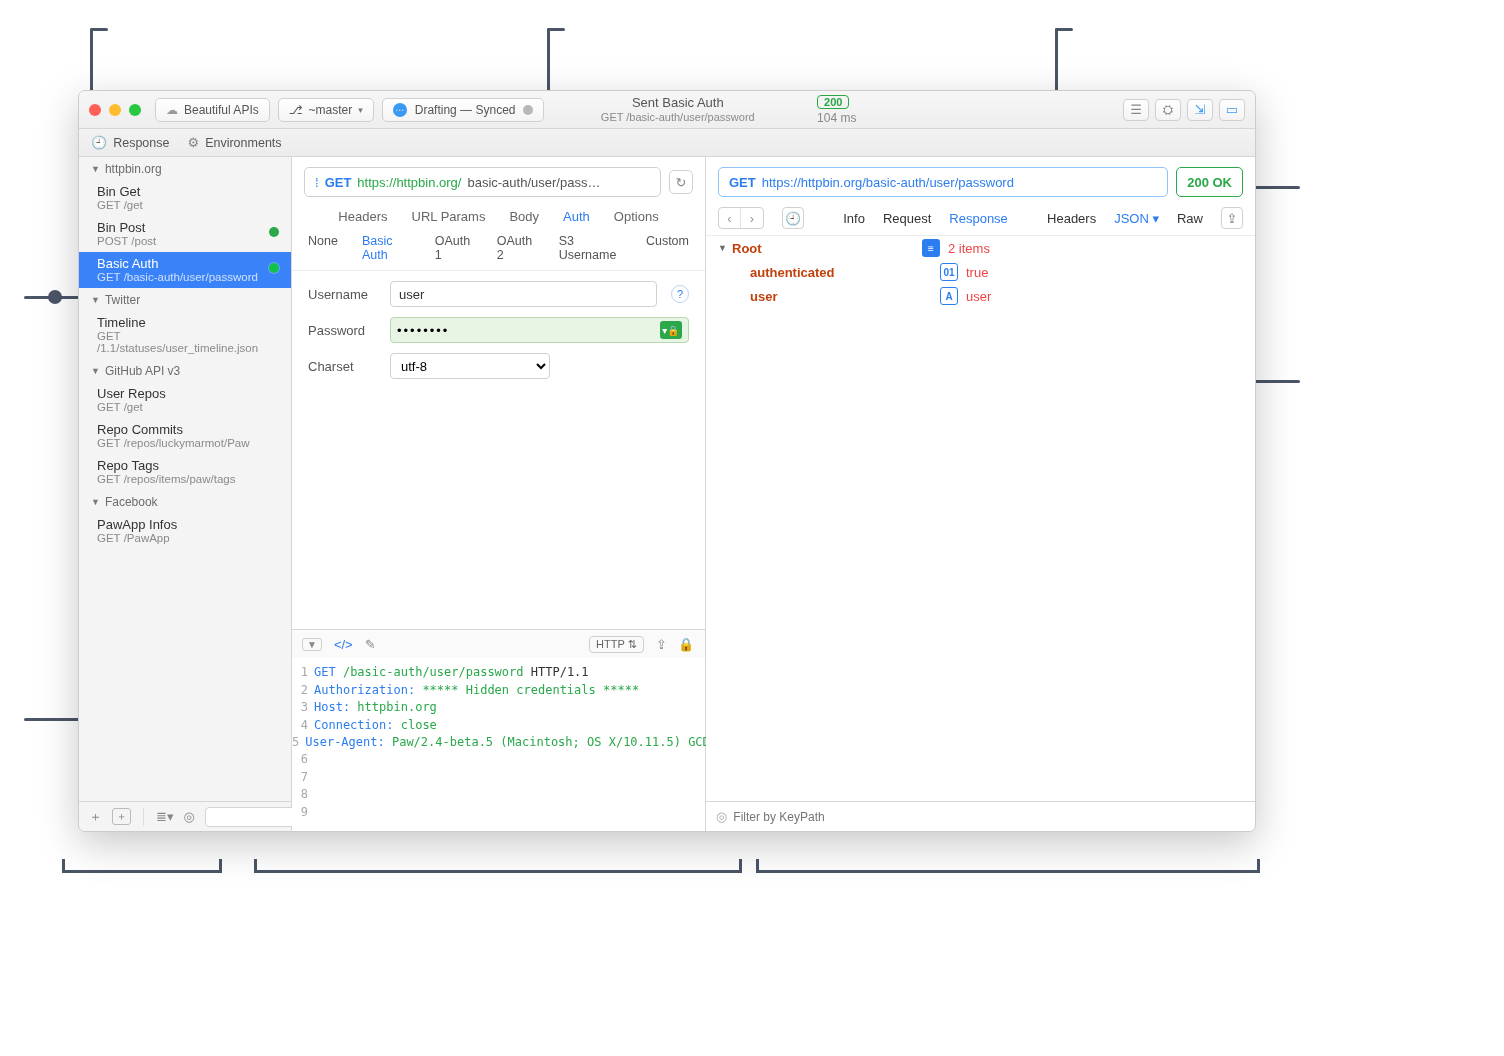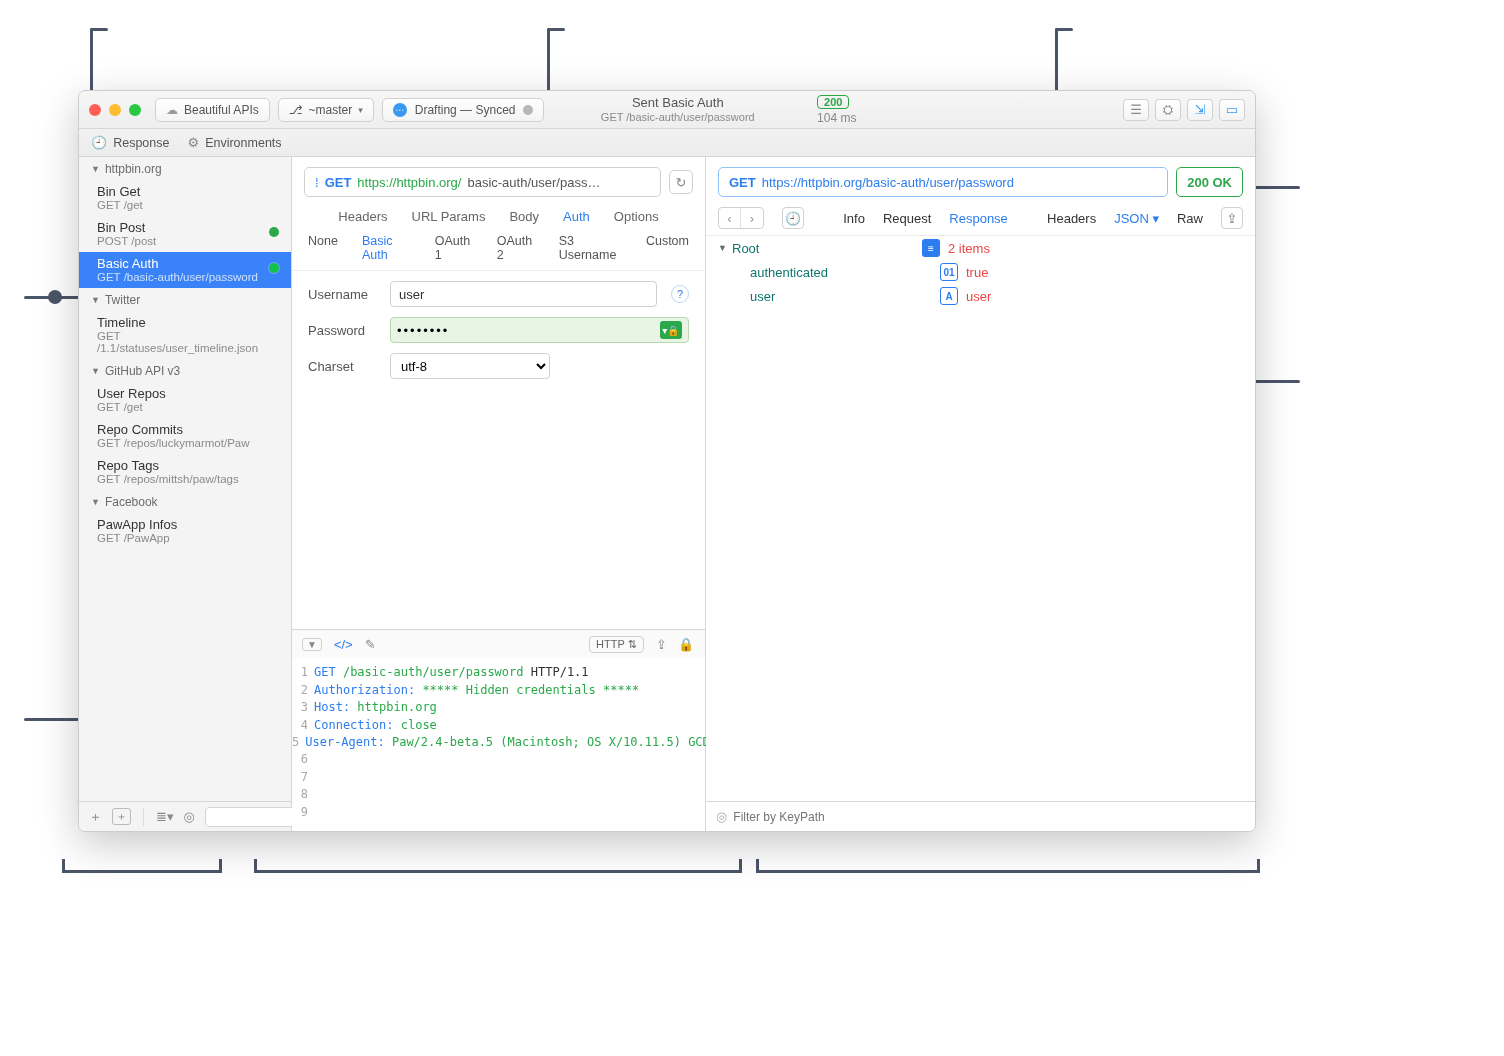--- a/index.html
+++ b/index.html
@@ -151,21 +151,21 @@
 .r-tabs .nav span:last-child{border:none;}
 .r-tabs .sp { flex:1; }
 .r-tabs .active { color:#2c7df0; }
 .r-tabs .share { border:1px solid #d0d0d0; border-radius:4px; width:22px; height:22px; display:flex; align-items:center; justify-content:center; color:#777;}
 .treehdr { display:flex; padding:6px 12px; font-size:11.5px; color:#888; }
 .treehdr .c1{ width:200px; } .treehdr .c2{ width:44px; } .treehdr .c3{flex:1;}
 .tree { padding:0 12px; font-size:13px; }
 .trow { display:flex; align-items:center; height:24px; }
 .trow .ind0{width:0;} .trow .ind1{width:18px;}
 .trow .tri { width:14px; font-size:9px; color:#6b6b6b; }
-.trow .key { flex:0 0 190px; color:#0f766e;}
+.trow .key { flex:0 0 190px; color:#c2410c;font-weight:bold;}
 .trow .badge { width:18px; height:18px; border-radius:3px; display:flex; align-items:center; justify-content:center; font-size:10px; font-weight:700; margin-right:8px;}
 .b-blue { background:#2c7df0; color:#fff;}
 .b-out { border:1px solid #2c7df0; color:#2c7df0;}
 .trow .tval { color:#ef4444; }
 .rbottom { height:30px; border-top:1px solid #d6d6d6; display:flex; align-items:center; padding:0 10px; gap:6px; color:#aaa;}
 .rbottom input { flex:1; border:none; background:transparent; font-size:12px; }
 
 
 .pointer-vert { position:absolute; width:3px; background:#4b5568; border-radius:2px; }
 .pointer-horz { position:absolute; height:3px; background:#4b5568; border-radius:2px; }
@@ -294,21 +294,21 @@
             <div class="sitem">
               <div class="name">User Repos</div>
               <div class="sub">GET /get</div>
             </div>
             <div class="sitem">
               <div class="name">Repo Commits</div>
               <div class="sub">GET /repos/luckymarmot/Paw</div>
             </div>
             <div class="sitem">
               <div class="name">Repo Tags</div>
-              <div class="sub">GET /repos/mittsh/paw/tags</div>
+              <div class="sub">GET /repos/items/paw/tags</div>
             </div>
             <div class="sgroup">
               <span class="tri">▼</span>
               <span>Facebook</span>
             </div>
             <div class="sitem">
               <div class="name">PawApp Infos</div>
               <div class="sub">GET /PawApp</div>
             </div>
           </div>

